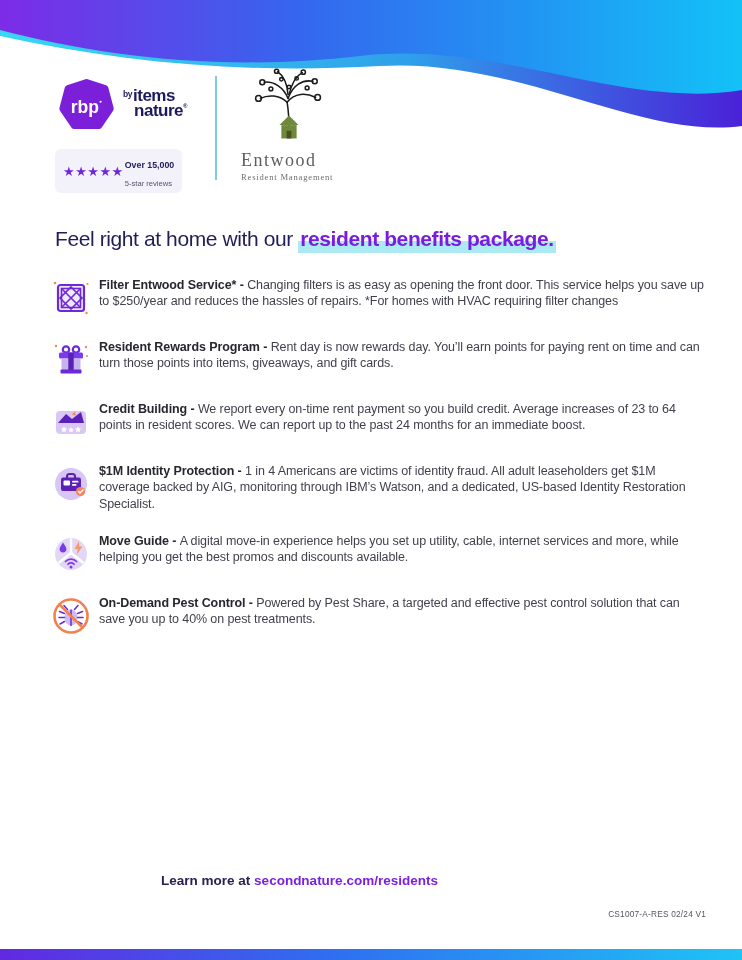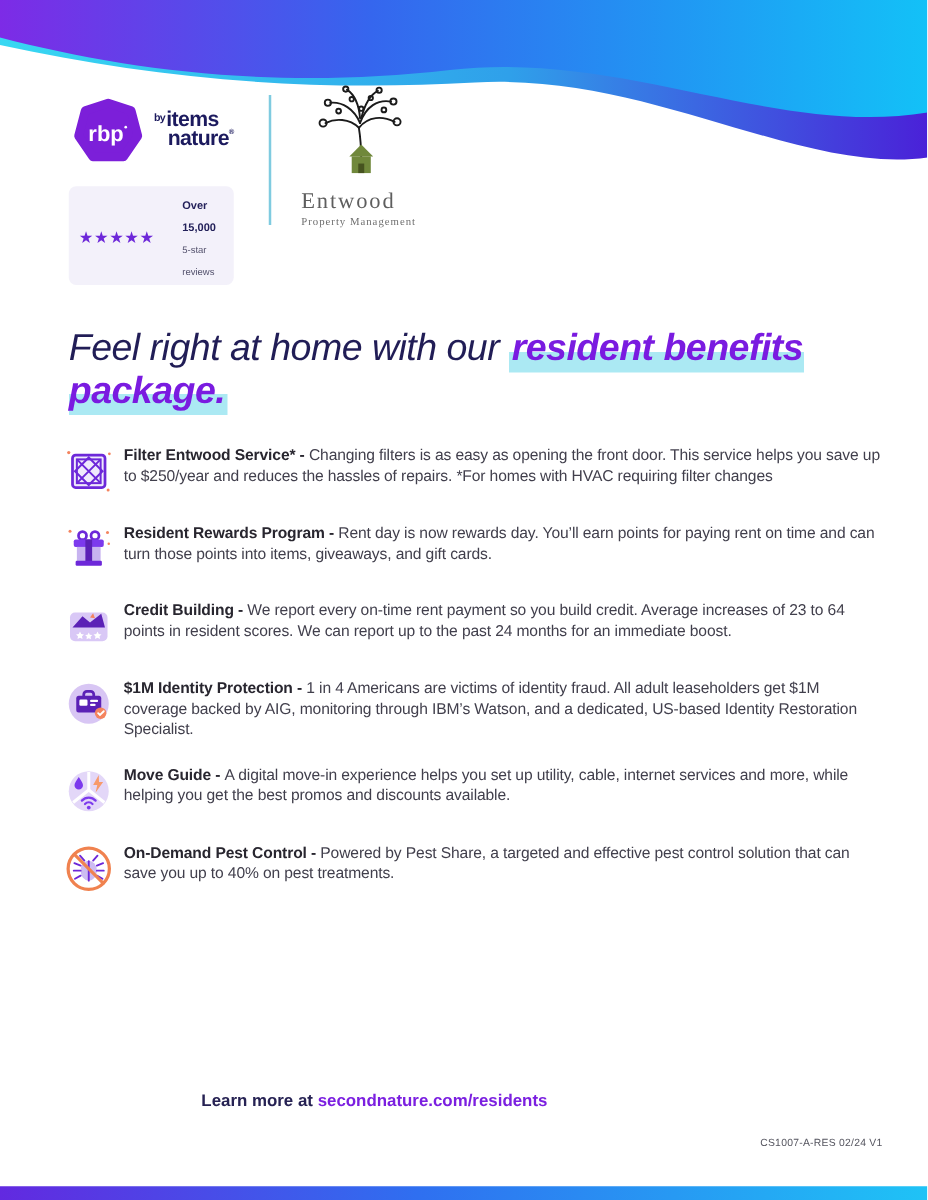--- a/index.html
+++ b/index.html
@@ -13,30 +13,30 @@
   .header { position:relative; display:flex; padding:74px 0 0 55px; align-items:flex-start; }
   .brand-col { width:132px; }
   .rbp-row { display:flex; align-items:flex-start; }
   .byline { margin:15px 0 0 5px; color:#1c1a5e; }
   .byline .by { font-size:8.5px; font-weight:600; vertical-align:top; position:relative; top:2px; margin-right:1px; }
   .byline .b1, .byline .b2 { font-weight:800; font-size:17px; line-height:0.88; letter-spacing:-0.5px; display:block; }
   .byline .b2 { margin-left:11px; }
   .byline .reg { font-size:6px; vertical-align:top; }
   .review-badge { margin-top:9px; background:#f3f1fa; border-radius:6px; padding:5px 8px 4px 8px; display:flex; align-items:center; width:fit-content; }
   .stars { color:#6d28d9; font-size:13px; letter-spacing:0.5px; line-height:1; }
-  .review-text { margin-left:22px; line-height:1.1; }
+  .review-text { margin-left:1px; line-height:1.1; }
   .review-line1 { font-size:8.8px; font-weight:700; color:#23215a; }
   .review-line2 { font-size:7.6px; color:#55536e; }
   .divider { width:2px; height:104px; background:#7fcbe0; margin:2px 24px 0 28px; }
   .entwood-col { display:flex; flex-direction:column; align-items:flex-start; margin-top:-8px; }
   .entwood-name { font-family:"Liberation Serif",serif; font-size:18px; letter-spacing:1.5px; color:#5e5e5e; margin-top:2px; }
   .entwood-sub { font-family:"Liberation Serif",serif; font-size:8.6px; letter-spacing:0.8px; color:#6e6e6e; margin-top:1px; }
 
   
-  .headline { margin:34px 0 0 55px; font-size:30px; letter-spacing:-0.4px; font-weight:500; color:#211d56;font-style:italic; }
+  .headline { margin:34px 0 0 55px; font-size:21px; letter-spacing:-0.4px; font-weight:500; color:#211d56; }
   .headline .hl { color:#7a1be0; font-weight:800; background:linear-gradient(rgba(0,0,0,0) 54%, #abe9f3 54%); padding:0 2px 3px 2px; }
 
   
   .benefits { margin:26px 0 0 48px; width:660px; }
   .benefit { display:flex; margin-bottom:21px; }
   .benefit .icon-box { width:46px; min-width:46px; display:flex; justify-content:center; align-items:flex-start; padding-top:1px; }
   .benefit .txt { margin-left:5px; font-size:12.5px; line-height:1.3; letter-spacing:-0.1px; color:#413f4c; width:608px; }
   .benefit .title { font-weight:700; color:#28262f; }
   .benefit .note { }
 
@@ -117,21 +117,21 @@
             <circle cx="69" cy="23" r="2"></circle>
           <circle cx="42" cy="14" r="1.8"></circle>
             <circle cx="58" cy="13" r="1.8"></circle>
           <circle cx="50" cy="22" r="1.8"></circle>
         </g>
         <polygon points="40,62 50,52 60,62" fill="#70883b"></polygon>
         <rect x="42" y="62" width="16" height="14" fill="#70883b"></rect>
         <rect x="47.5" y="68" width="5" height="8" fill="#46531f"></rect>
       </svg>
       <div class="entwood-name">Entwood</div>
-      <div class="entwood-sub">Property Management</div>
+      <div class="entwood-sub">Resident Management</div>
     </div>
   </div>
 
   <div class="headline">
     <span>Feel right at home with our </span><span class="hl">resident benefits package.</span>
   </div>
 
   <div class="benefits">
 
     <div class="benefit">

